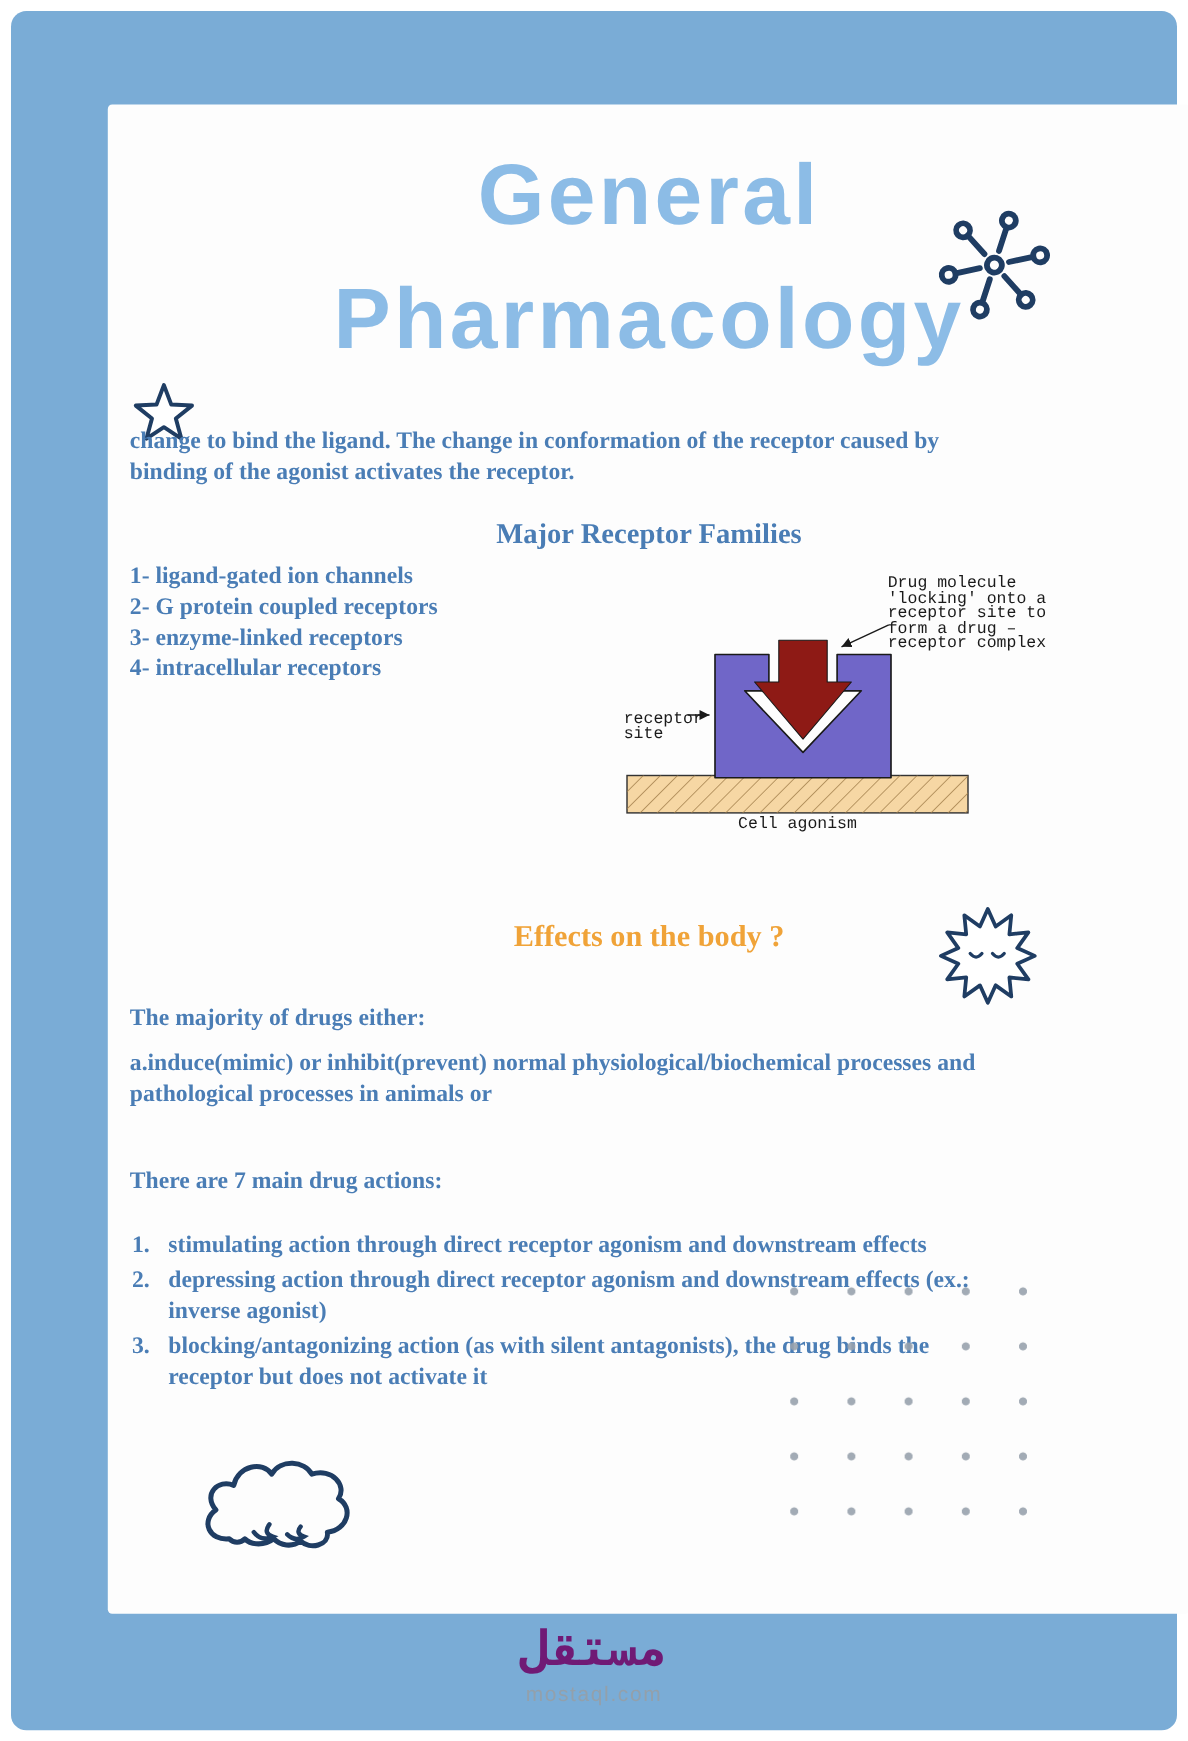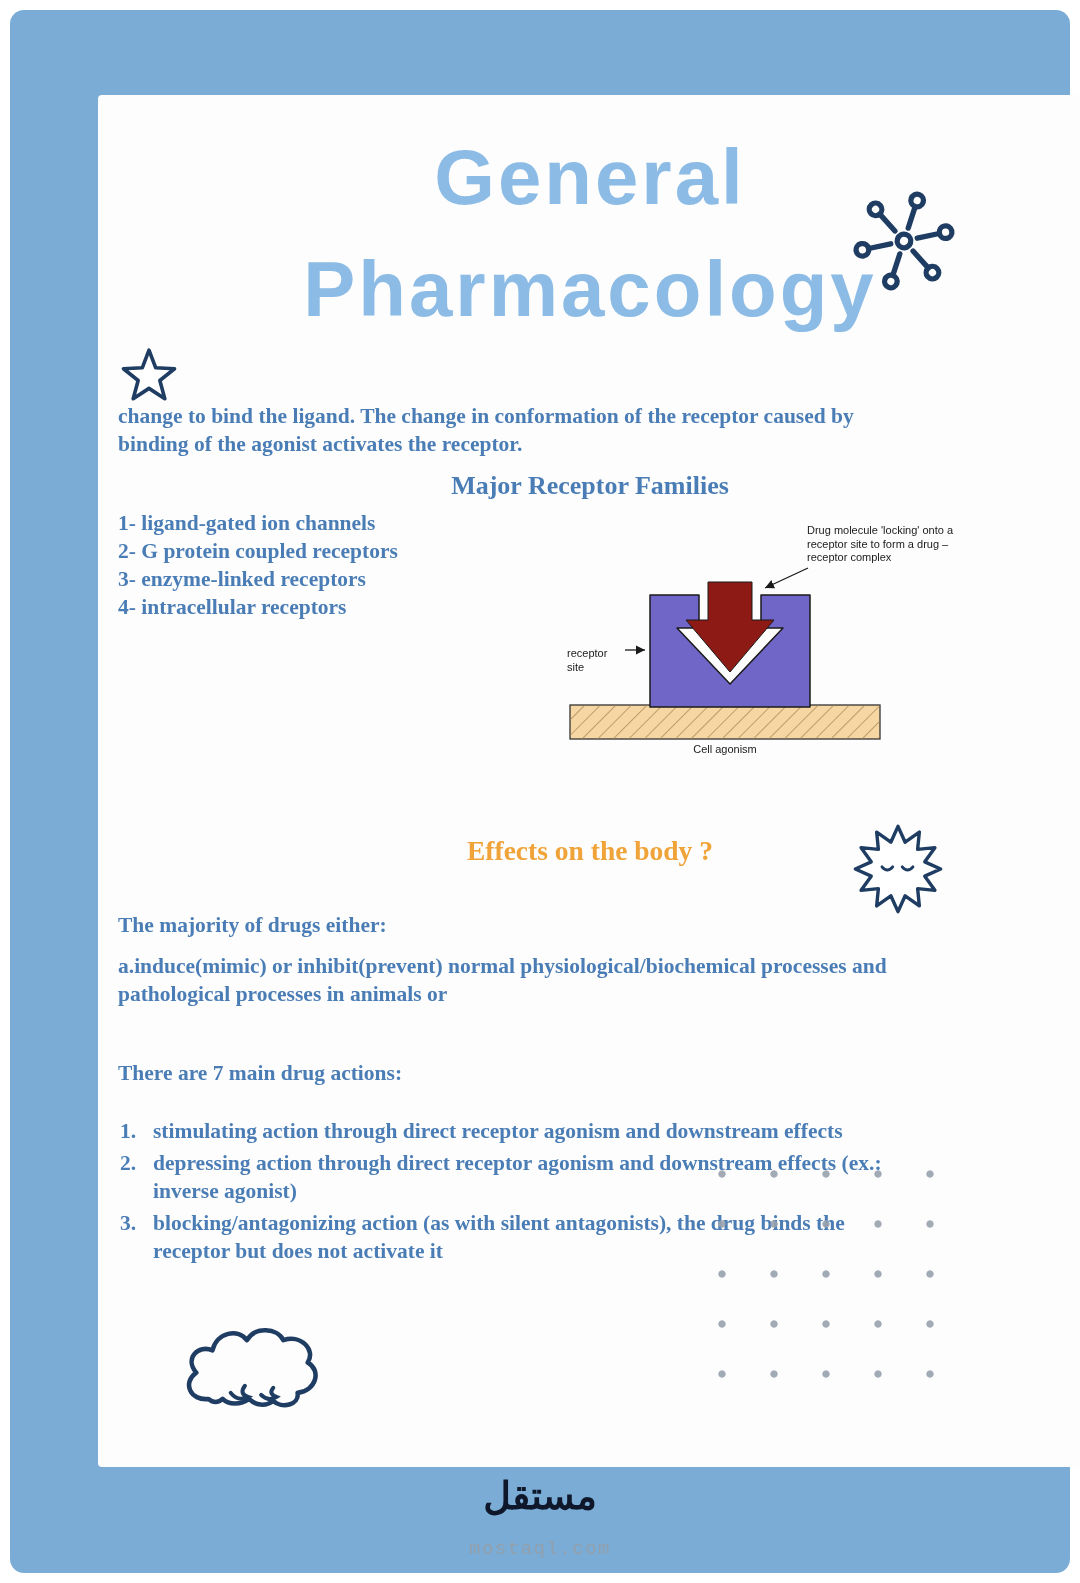--- a/index.html
+++ b/index.html
@@ -21,21 +21,21 @@
 
   
   .icon { position:absolute; }
   .icon.asterisk { left:748px; top:88px; width:116px; height:116px; }
   .icon.star { left:20px; top:251px; width:62px; height:62px; }
   .icon.sun { left:752px; top:726px; width:96px; height:96px; }
   .icon.cloud { left:78px; top:1210px; width:152px; height:118px; }
 
   
   .blue { color:#4a7db5; font-weight:bold; }
-  .intro { position:absolute; left:20px; top:308px; width:790px;
+  .intro { position:absolute; left:20px; top:292px; width:790px;
            font-size:21.5px; line-height:27.5px; }
   .families-heading { position:absolute; left:0; top:376px; width:100%;
            text-align:center; font-size:26px; }
   .families { position:absolute; left:20px; top:414px; width:600px;
            font-size:21.5px; line-height:28px; }
   .effects-heading { position:absolute; left:0; top:740px; width:100%;
            text-align:center; font-size:27.5px; color:#f0a338; font-weight:bold; }
   .lead { position:absolute; left:20px; top:800px; width:700px;
            font-size:21.5px;margin-top:18px; }
   .options { position:absolute; left:20px; top:858px; width:812px;
@@ -43,37 +43,37 @@
   .actions-lead { position:absolute; left:20px; top:966px; width:700px;
            font-size:21.5px; }
   .actions { position:absolute; left:20px; top:1022px; width:800px;
            list-style:none; counter-reset:item; font-size:21.5px; line-height:28.5px; }
   .actions li { position:relative; counter-increment:item; padding-left:35px; margin-bottom:3px; }
   .actions li::before { content: counter(item) "."; position:absolute; left:2px; }
 
   
   .diagram { position:absolute; left:467px; top:427px; width:390px; height:245px; }
   .dg-svg { position:absolute; left:0; top:0; width:390px; height:245px; }
-  .dg-label { position:absolute; font-family:Liberation Sans, sans-serif;
-              color:#1a1a1a; font-size:11px; line-height:13.5px; }
+  .dg-label { position:absolute; font-family:Liberation Mono, monospace;
+              color:#1a1a1a; font-size:15px; line-height:13.5px; }
   .dg-drug { left:242px; top:2px; width:148px; }
   .dg-receptor { left:2px; top:112px; width:58px;margin-top:13px; }
   .dg-membrane { left:90px; top:221px; width:140px; text-align:center; }
 
   
   .dots { position:absolute; left:590px; top:1046px; width:286px; height:266px;
           background-image: radial-gradient(circle, #98a2ad 3.3px, rgba(0,0,0,0) 4px);
           background-size:52px 50px; background-position:8px 8px; opacity:.9; }
 
   
   .watermark { position:absolute; left:0; right:0; top:1464px; text-align:center; }
-  .wm-ar { font-family:Liberation Sans, sans-serif; font-size:38px; font-weight:bold;
-           color:#0f172a; }
-  .wm-site { font-family:Liberation Mono, monospace; font-size:19px;
-           color:#93a0ab; letter-spacing:1.5px; margin-top:20px; }
+  .wm-ar { font-family:Liberation Mono, monospace; font-size:44px; font-weight:bold;
+           color:#701a75; }
+  .wm-site { font-family:Liberation Sans, sans-serif; font-size:19px;
+           color:#93a0ab; letter-spacing:1.5px; margin-top:2px; }
 </style>
 </head>
 <body>
 
 <div class="page">
   <div class="frame">
     <div class="card">
 
       <div class="title">
         <div class="title-line">General</div>

